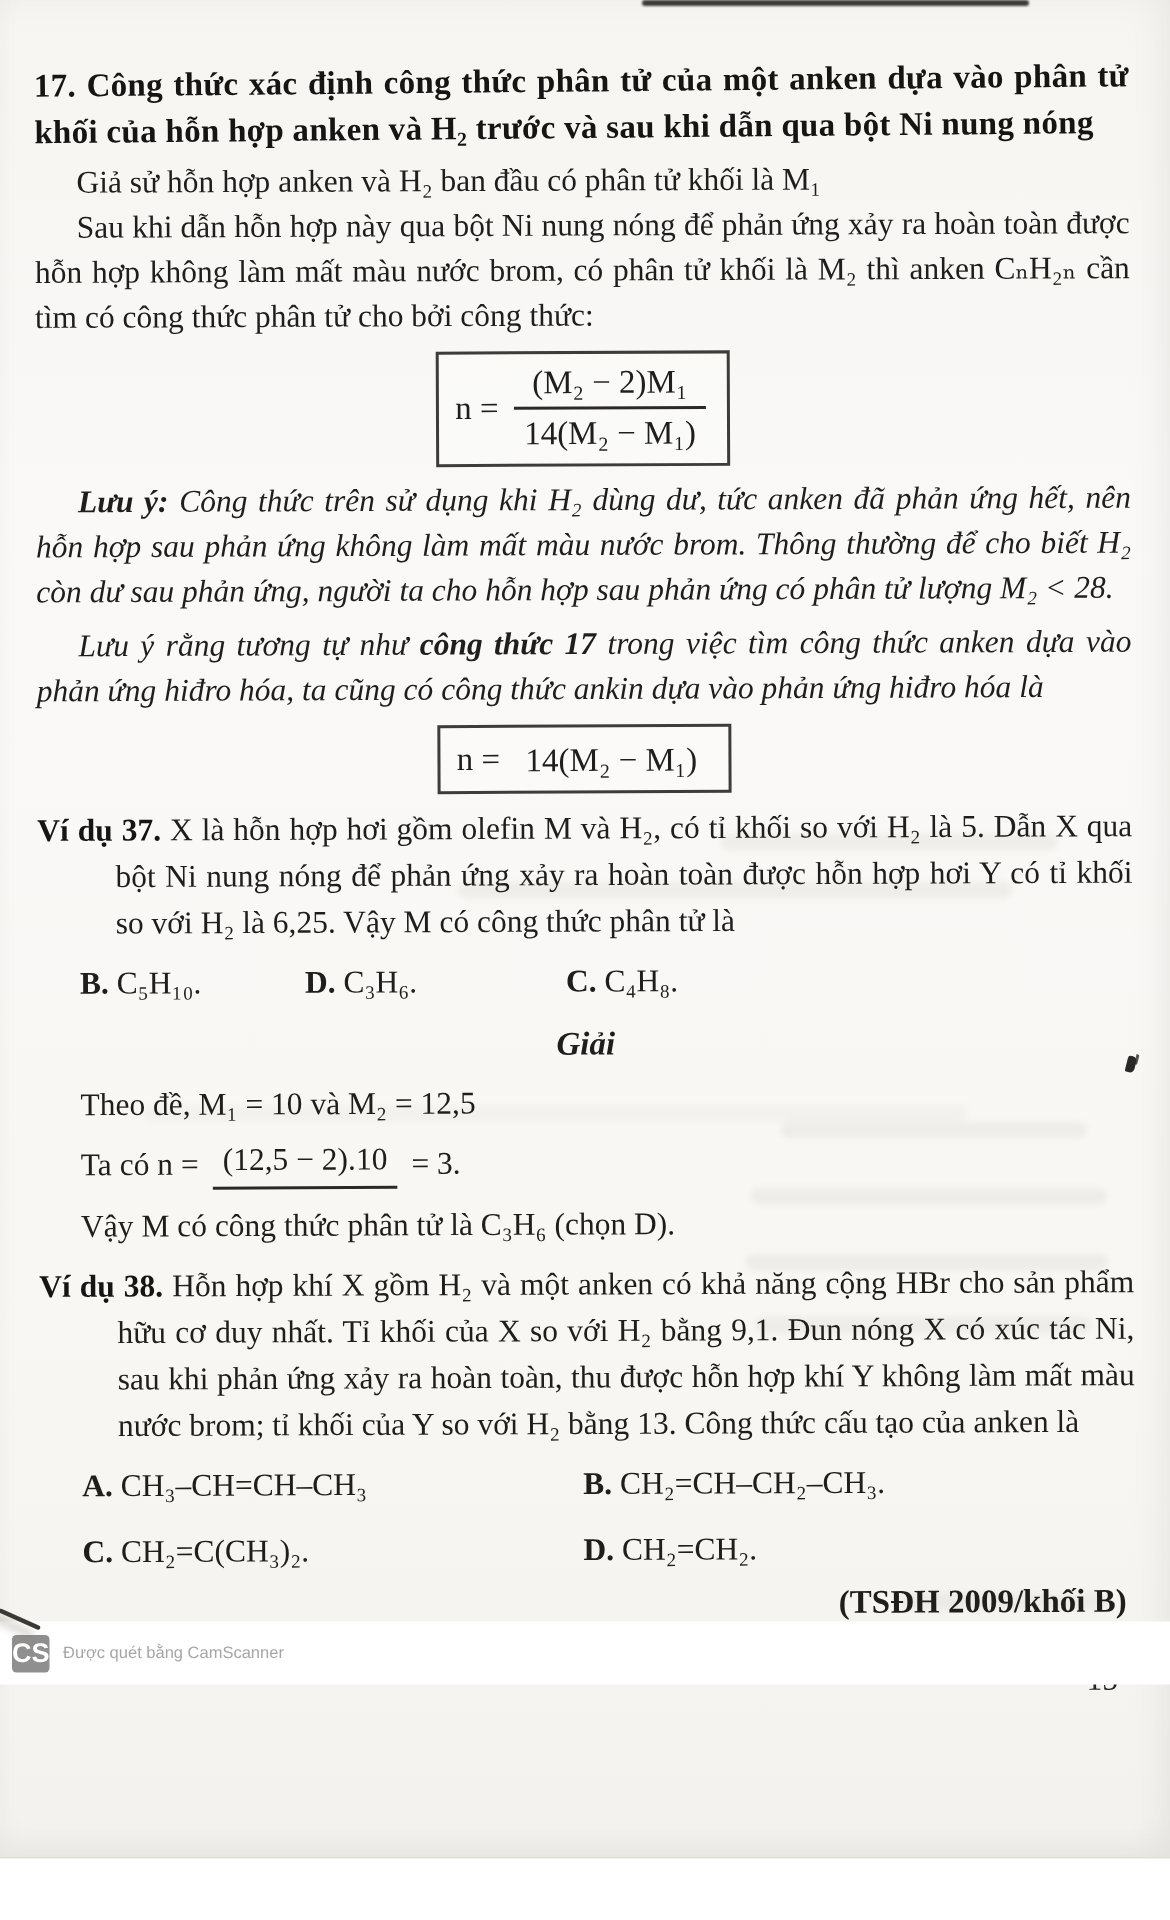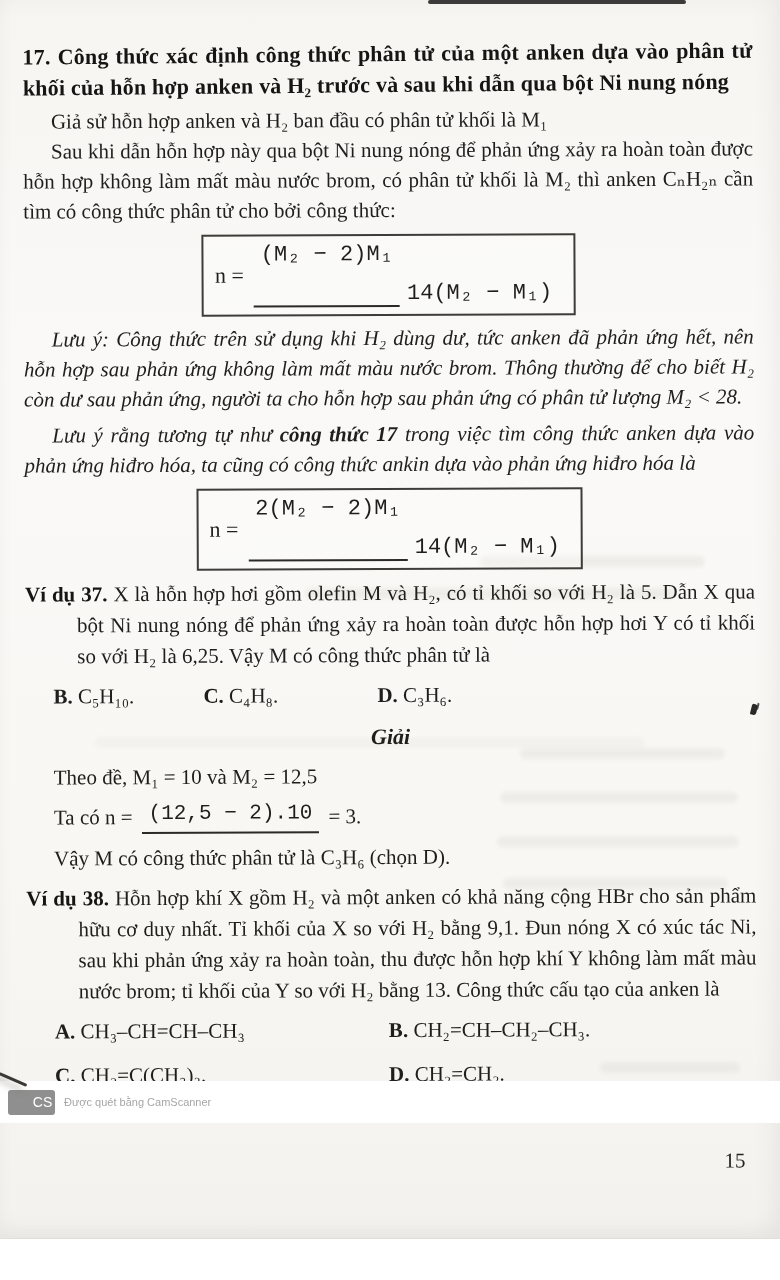--- a/index.html
+++ b/index.html
@@ -28,33 +28,33 @@
   .heading{
     font-size:22px;line-height:31px;font-weight:bold;color:#161514;
     margin:0 0 5px 0;text-align:justify;letter-spacing:0.2px;
     transform:rotate(-0.3deg);
   }
   p{margin:0;}
   .indent{text-indent:28px;}
   .just{text-align:justify;}
   .mt4{margin-top:4px;} .mt6{margin-top:6px;} .mt8{margin-top:8px;} .mt10{margin-top:10px;}
   .note{font-style:italic;line-height:30px;}
-  .notelabel{font-weight:normal;font-style:italic;}
+  .notelabel{font-weight:bold;font-style:italic;}
   .bold-it{font-weight:bold;font-style:italic;}
 
   
   .formula-wrap{text-align:center;margin:9px 0 7px;}
   .formula-box{
     display:inline-flex;align-items:center;gap:10px;
     border:2px solid #3d3c39;padding:6px 14px 7px 11px;
     font-size:22px;line-height:26px;background:rgba(255,255,255,0.25);
   }
-  .frac{display:inline-flex;flex-direction:row;text-align:center;vertical-align:middle;font-family:Liberation Mono, monospace;}
+  .frac{display:inline-flex;flex-direction:column;text-align:center;vertical-align:middle;}
   .frac .num{display:block;padding:0 7px 3px;border-bottom:2px solid #2b2a28;}
-  .frac .den{display:block;padding:3px 7px 0;margin-top:36px;}
+  .frac .den{display:block;padding:3px 7px 0;}
 
   
   .ex{line-height:31px;padding-left:52px;text-indent:-52px;}
   .exlabel{font-weight:bold;color:#161514;}
   .opts4{display:grid;grid-template-columns:150px 174px 172px auto;padding-left:28px;margin-top:9px;}
   .opts2{display:grid;grid-template-columns:334px auto;row-gap:14px;padding-left:28px;margin-top:9px;}
   .optkey{font-weight:bold;}
 
   
   .giai{font-weight:bold;font-style:italic;text-align:center;font-size:22px;margin-top:12px;}
@@ -87,21 +87,21 @@
 
   
   .footer{
     position:absolute;left:0;bottom:0;width:780px;height:42px;background:#ffffff;
     display:flex;align-items:center;gap:9px;padding-left:8px;box-sizing:border-box;
     font-family:"Liberation Sans","DejaVu Sans",sans-serif;
   }
   .cslogo{
     display:inline-flex;align-items:center;justify-content:center;
     width:25px;height:25px;background:#8f8f8f;color:#ffffff;
-    font-weight:normal;font-size:14px;border-radius:3px;letter-spacing:0;padding-left:22px;
+    font-weight:bold;font-size:18px;border-radius:3px;letter-spacing:0;
   }
   .cstext{color:#a6a6a6;font-size:11px;}
   .curl{
     position:absolute;left:-2px;top:-3px;width:30px;height:3px;background:#3a3936;
     transform:rotate(24deg);border-radius:2px;
     box-shadow:-2px 6px 6px rgba(120,115,105,.5);
   }
 </style>
 </head>
 <body>
@@ -147,35 +147,34 @@
       <p class="note just indent mt6">
         <span>Lưu ý rằng tương tự như</span>
         <b class="bold-it">công thức 17</b>
         <span>trong việc tìm công thức anken dựa vào phản ứng hiđro hóa, ta cũng có công thức ankin dựa vào phản ứng hiđro hóa là</span>
       </p>
 
       <div class="formula-wrap">
         <div class="formula-box">
           <span>n =</span>
           <span class="frac">
-            <span class="num">2(M₂ − 2)M₁</span>
             <span class="den">14(M₂ − M₁)</span>
           </span>
         </div>
       </div>
 
       <div>
         <p class="ex just mt8">
           <b class="exlabel">Ví dụ 37.</b>
           <span>X là hỗn hợp hơi gồm olefin M và H₂, có tỉ khối so với H₂ là 5. Dẫn X qua bột Ni nung nóng để phản ứng xảy ra hoàn toàn được hỗn hợp hơi Y có tỉ khối so với H₂ là 6,25. Vậy M có công thức phân tử là</span>
         </p>
         <div class="opts4">
           <span><b class="optkey">B.</b> <span>C₅H₁₀.</span></span>
+          <span><b class="optkey">D.</b> <span>C₃H₆.</span></span>
           <span><b class="optkey">C.</b> <span>C₄H₈.</span></span>
-          <span><b class="optkey">D.</b> <span>C₃H₆.</span></span>
         </div>
       </div>
 
       <div class="giai">Giải</div>
 
       <p class="sol">Theo đề, M₁ = 10 và M₂ = 12,5</p>
 
       <div class="sol eq">
         <span>Ta có  n =</span>
         <span class="frac">

